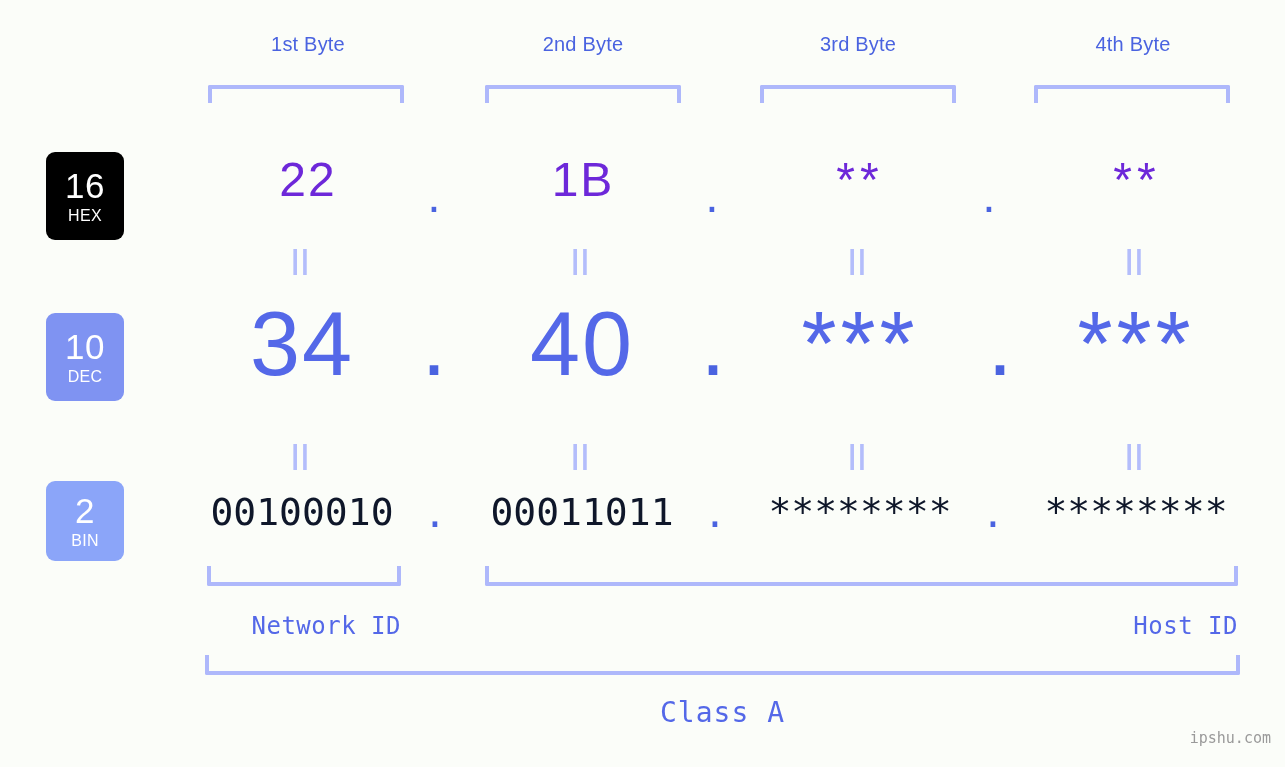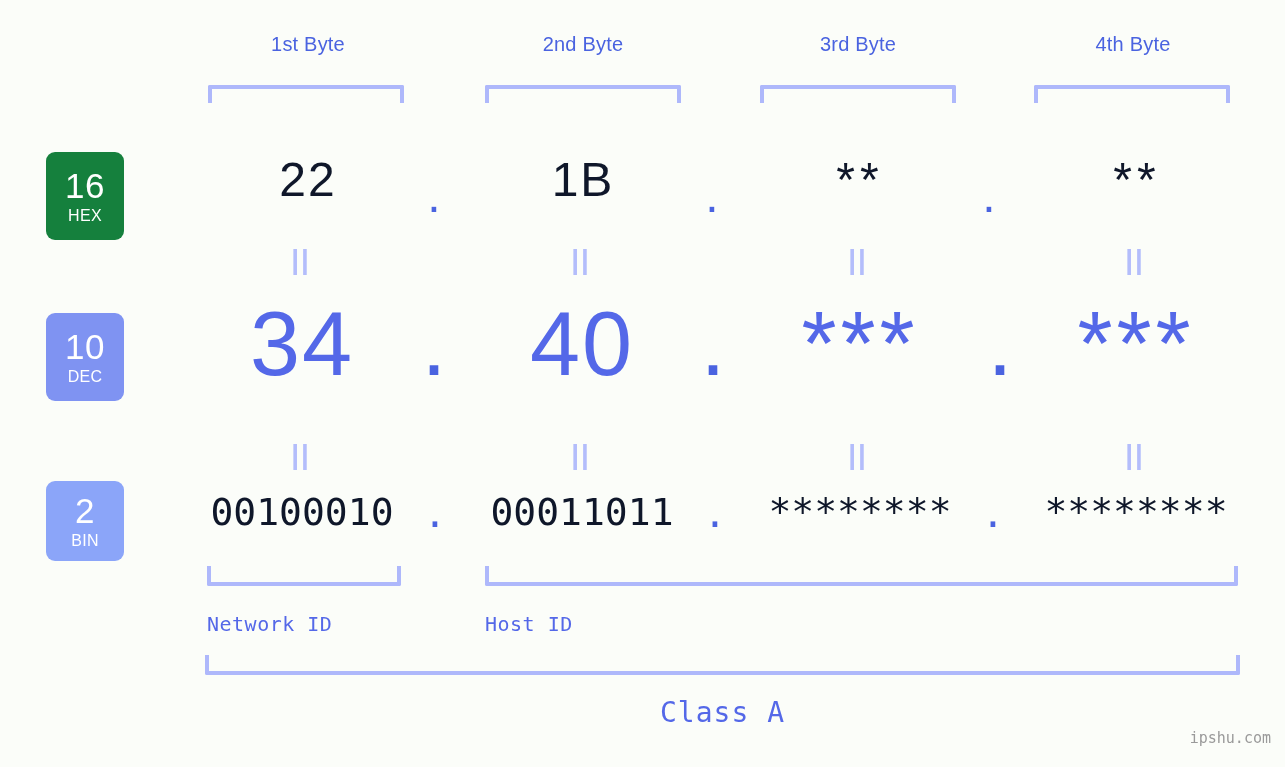--- a/index.html
+++ b/index.html
@@ -72,37 +72,37 @@
     font-size: 35px;
     font-weight: 400;
     letter-spacing: 0.5px;
   }
   .badge .abbr {
     font-size: 16px;
     font-weight: 400;
     margin-top: 5px;
     letter-spacing: 0.3px;
   }
-  #badge-hex { top: 152px; height: 88px; background: #15803d; }
+  #badge-hex { top: 152px; height: 88px; background: #000000; }
   #badge-dec { top: 313px; height: 88px; background: #7f93f2; }
   #badge-bin { top: 481px; height: 80px; background: #8ba5f9; }
 
   
   .cell {
     position: absolute;
     text-align: center;
     white-space: nowrap;
   }
 
   
   .hex-row .cell {
     top: 152px;
     width: 260px;
     font-size: 48px;
-    color: #0f172a;
+    color: #6d28d9;
     font-family: "Liberation Sans", sans-serif;
     letter-spacing: 2px;
   }
   .hex-row .dot {
     top: 152px;
     font-size: 48px;
     color: #4a63e0;
     width: 30px;
   }
   .hex-row .star {
@@ -157,22 +157,22 @@
     font-family: "Liberation Sans", sans-serif;
     font-weight: 700;
     letter-spacing: 2px;
     line-height: 1;
   }
 
   
   .id-label {
     position: absolute;
     top: 612px;
-    text-align: left;
-    font-size: 20px;
+    text-align: right;
+    font-size: 24px;
     color: #5468e8;
     font-family: "DejaVu Sans Mono", monospace;
     letter-spacing: 0.5px;
     white-space: nowrap;
   }
 
   
   #class-label {
     position: absolute;
     top: 696px;

